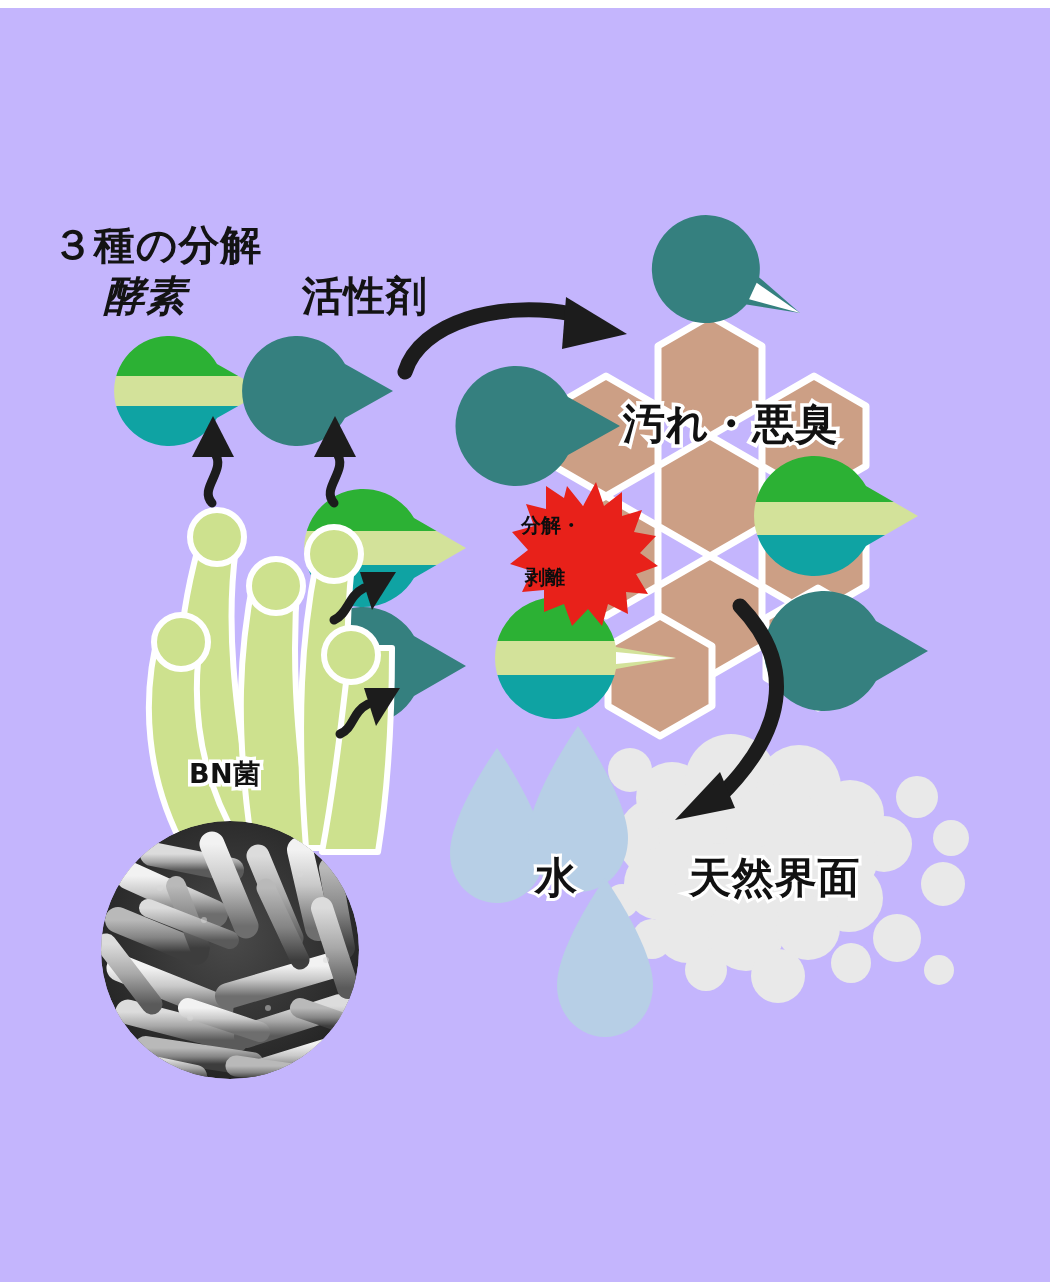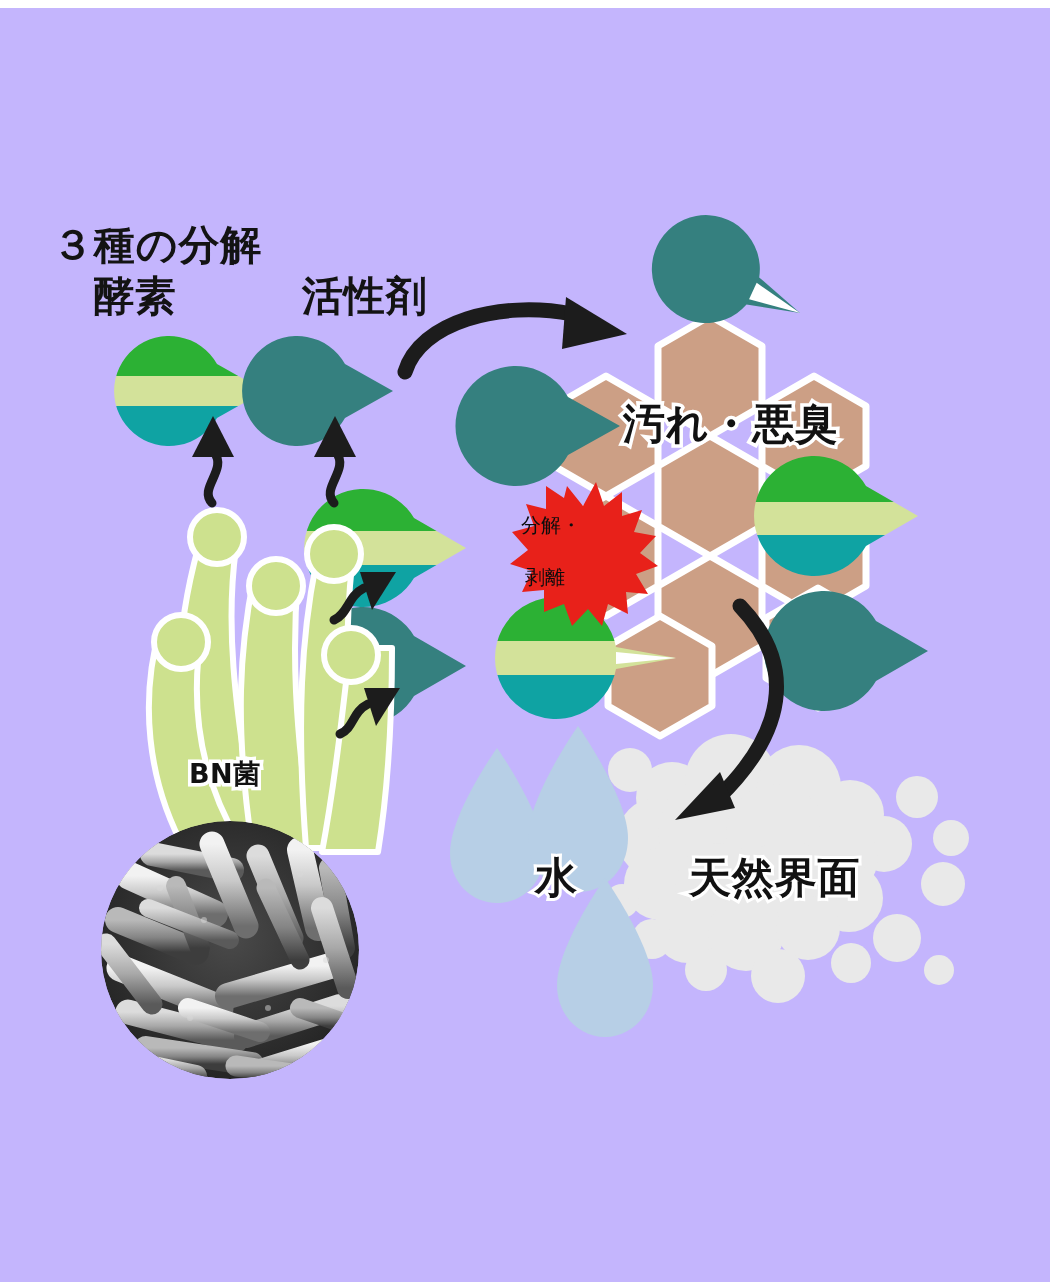--- a/index.html
+++ b/index.html
@@ -12,39 +12,39 @@
   #art{position:absolute;left:0;top:0;width:1050px;height:1282px;}
 
   .lbl{position:absolute;white-space:nowrap;color:#111111;font-weight:700;
        letter-spacing:0.02em;line-height:1.05;}
 
   
   #t-enzyme-1,#t-enzyme-2,#t-surf-1,#t-surf-2{
     font-size:41px;color:#131313;
   }
   #t-enzyme-1{left:52px;top:216px;}
-  #t-enzyme-2{left:93px;top:267px;}
+  #t-enzyme-2{left:103px;top:267px;font-style:italic;}
   #t-surf-1{left:281px;top:216px;}
   #t-surf-2{left:302px;top:267px;text-align:right;}
 
   
   .outlined{
     color:#111111;
     -webkit-text-stroke:7px #ffffff;
     paint-order:stroke fill;
   }
   #t-soil{left:623px;top:394px;font-size:42px;}
   #t-bn{left:189px;top:752px;font-size:27px;}
   #t-water{left:535px;top:848px;font-size:42px;
            -webkit-text-stroke:6px #ffffff;}
   #t-co2{left:689px;top:848px;font-size:42px;
          -webkit-text-stroke:6px #ffffff;}
 
   
-  .burst-txt{position:absolute;color:#0d0d0d;font-size:20px;font-weight:400;
+  .burst-txt{position:absolute;color:#0d0d0d;font-size:20px;font-weight:700;
              text-align:center;line-height:1.12;white-space:nowrap;}
   #t-burst1{left:521px;top:506px;}
   #t-burst2{left:525px;top:558px;}
 </style>
 </head>
 <body>
 
 <div id="stage">
 
   <svg id="art" viewBox="0 0 1050 1282" aria-hidden="true">

